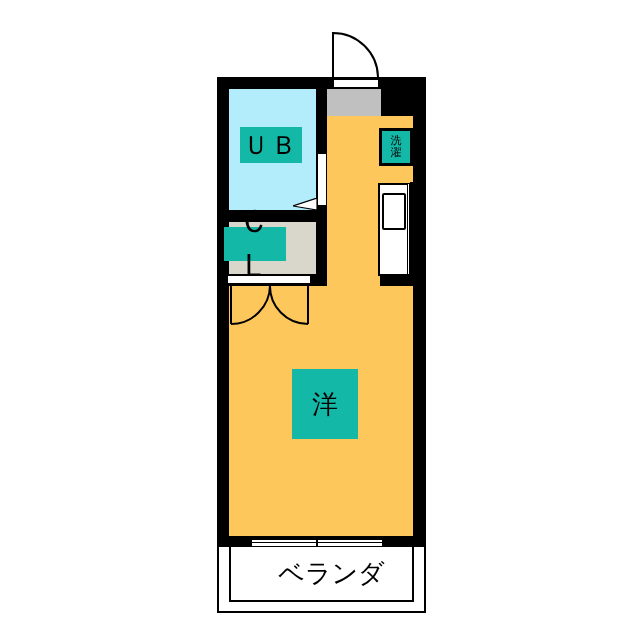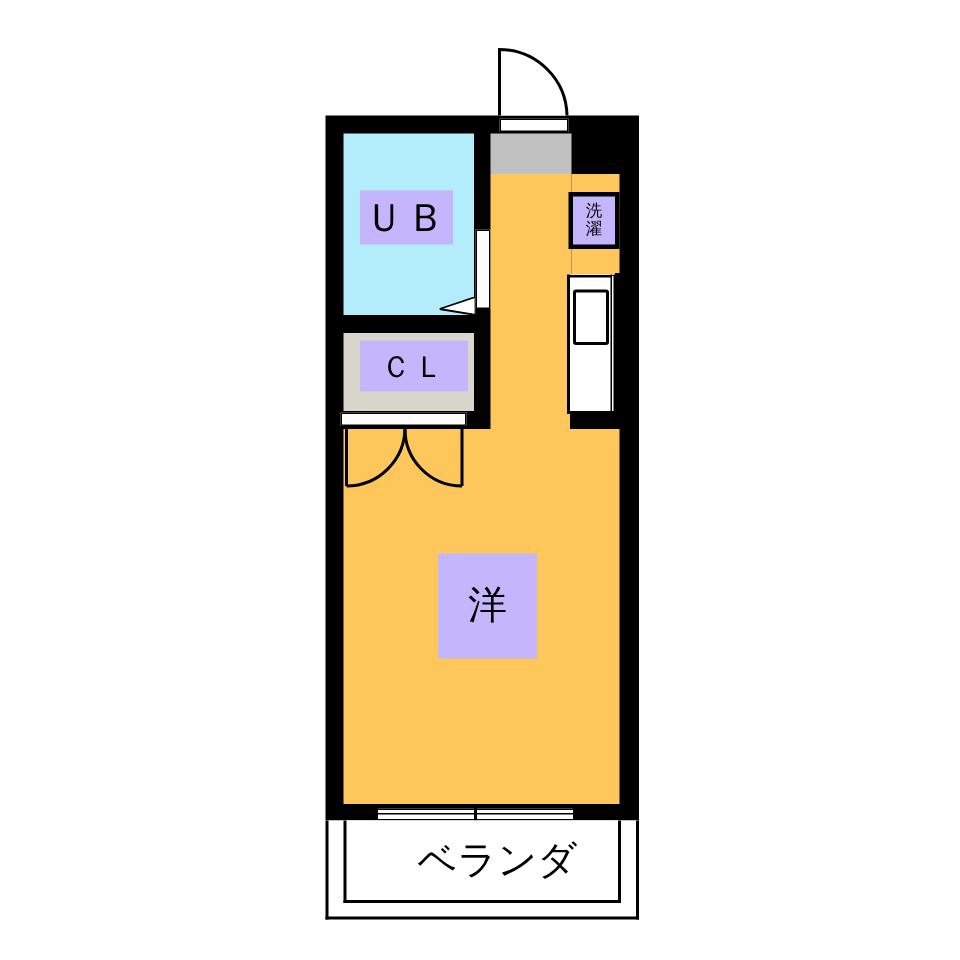--- a/index.html
+++ b/index.html
@@ -1,36 +1,36 @@
 <!DOCTYPE html>
 <html><head>
 <meta charset="utf-8">
 <style>
   html, body { margin:0; padding:0; background:#ffffff; }
   body { width:640px; height:640px; position:relative; overflow:hidden; font-family:"DejaVu Sans", sans-serif; }
   .abs { position:absolute; box-sizing:border-box; }
-  .label { background:#c4b5fd; color:#000; display:flex; align-items:center; justify-content:center; text-align:center; }
+  .label { background:#14b8a6; color:#000; display:flex; align-items:center; justify-content:center; text-align:center; }
 </style>
 </head>
 <body>
 
 <div class="abs" style="left:217px;top:77px;width:209px;height:470px;background:#000;"></div>
 
 <div class="abs" style="left:229px;top:89px;width:87px;height:121px;background:#b3ecfa;"></div>
 <div class="abs label" style="left:240px;top:127px;width:62px;height:36px;font-size:26px;letter-spacing:2px;">ＵＢ</div>
 
 <div class="abs" style="left:317px;top:153px;width:10px;height:53px;background:#fff;border:1px solid #000;"></div>
 <div class="abs" style="left:293px;top:195px;width:24px;height:12px;">
   <svg width="24" height="12" viewBox="0 0 24 12">
       <polygon points="24,0 0,8 24,12" fill="#fff" stroke="#000" stroke-width="1.2"></polygon>
     </svg>
 </div>
 
 <div class="abs" style="left:229px;top:222px;width:87px;height:52px;background:#d9d6cb;"></div>
-<div class="abs label" style="left:240px;top:227px;width:72px;height:34px;font-size:20px;letter-spacing:2px;">ＣＬ</div>
+<div class="abs label" style="left:224px;top:227px;width:62px;height:34px;font-size:32px;letter-spacing:2px;">ＣＬ</div>
 <div class="abs" style="left:227px;top:275px;width:84px;height:9px;background:#fff;border:1px solid #000;"></div>
 
 <div class="abs" style="left:327px;top:89px;width:54px;height:27px;background:#c0c0c0;"></div>
 
 <div class="abs" style="left:327px;top:116px;width:54px;height:170px;background:#fec75b;"></div>
 <div class="abs" style="left:381px;top:116px;width:32px;height:170px;background:#fec75b;"></div>
 <div class="abs" style="left:229px;top:286px;width:184px;height:250px;background:#fec75b;"></div>
 
 <div class="abs" style="left:379px;top:128px;width:34px;height:38px;background:#000;"></div>
 <div class="abs label" style="left:382px;top:131px;width:28px;height:32px;flex-direction:column;font-size:11px;line-height:12px;">

